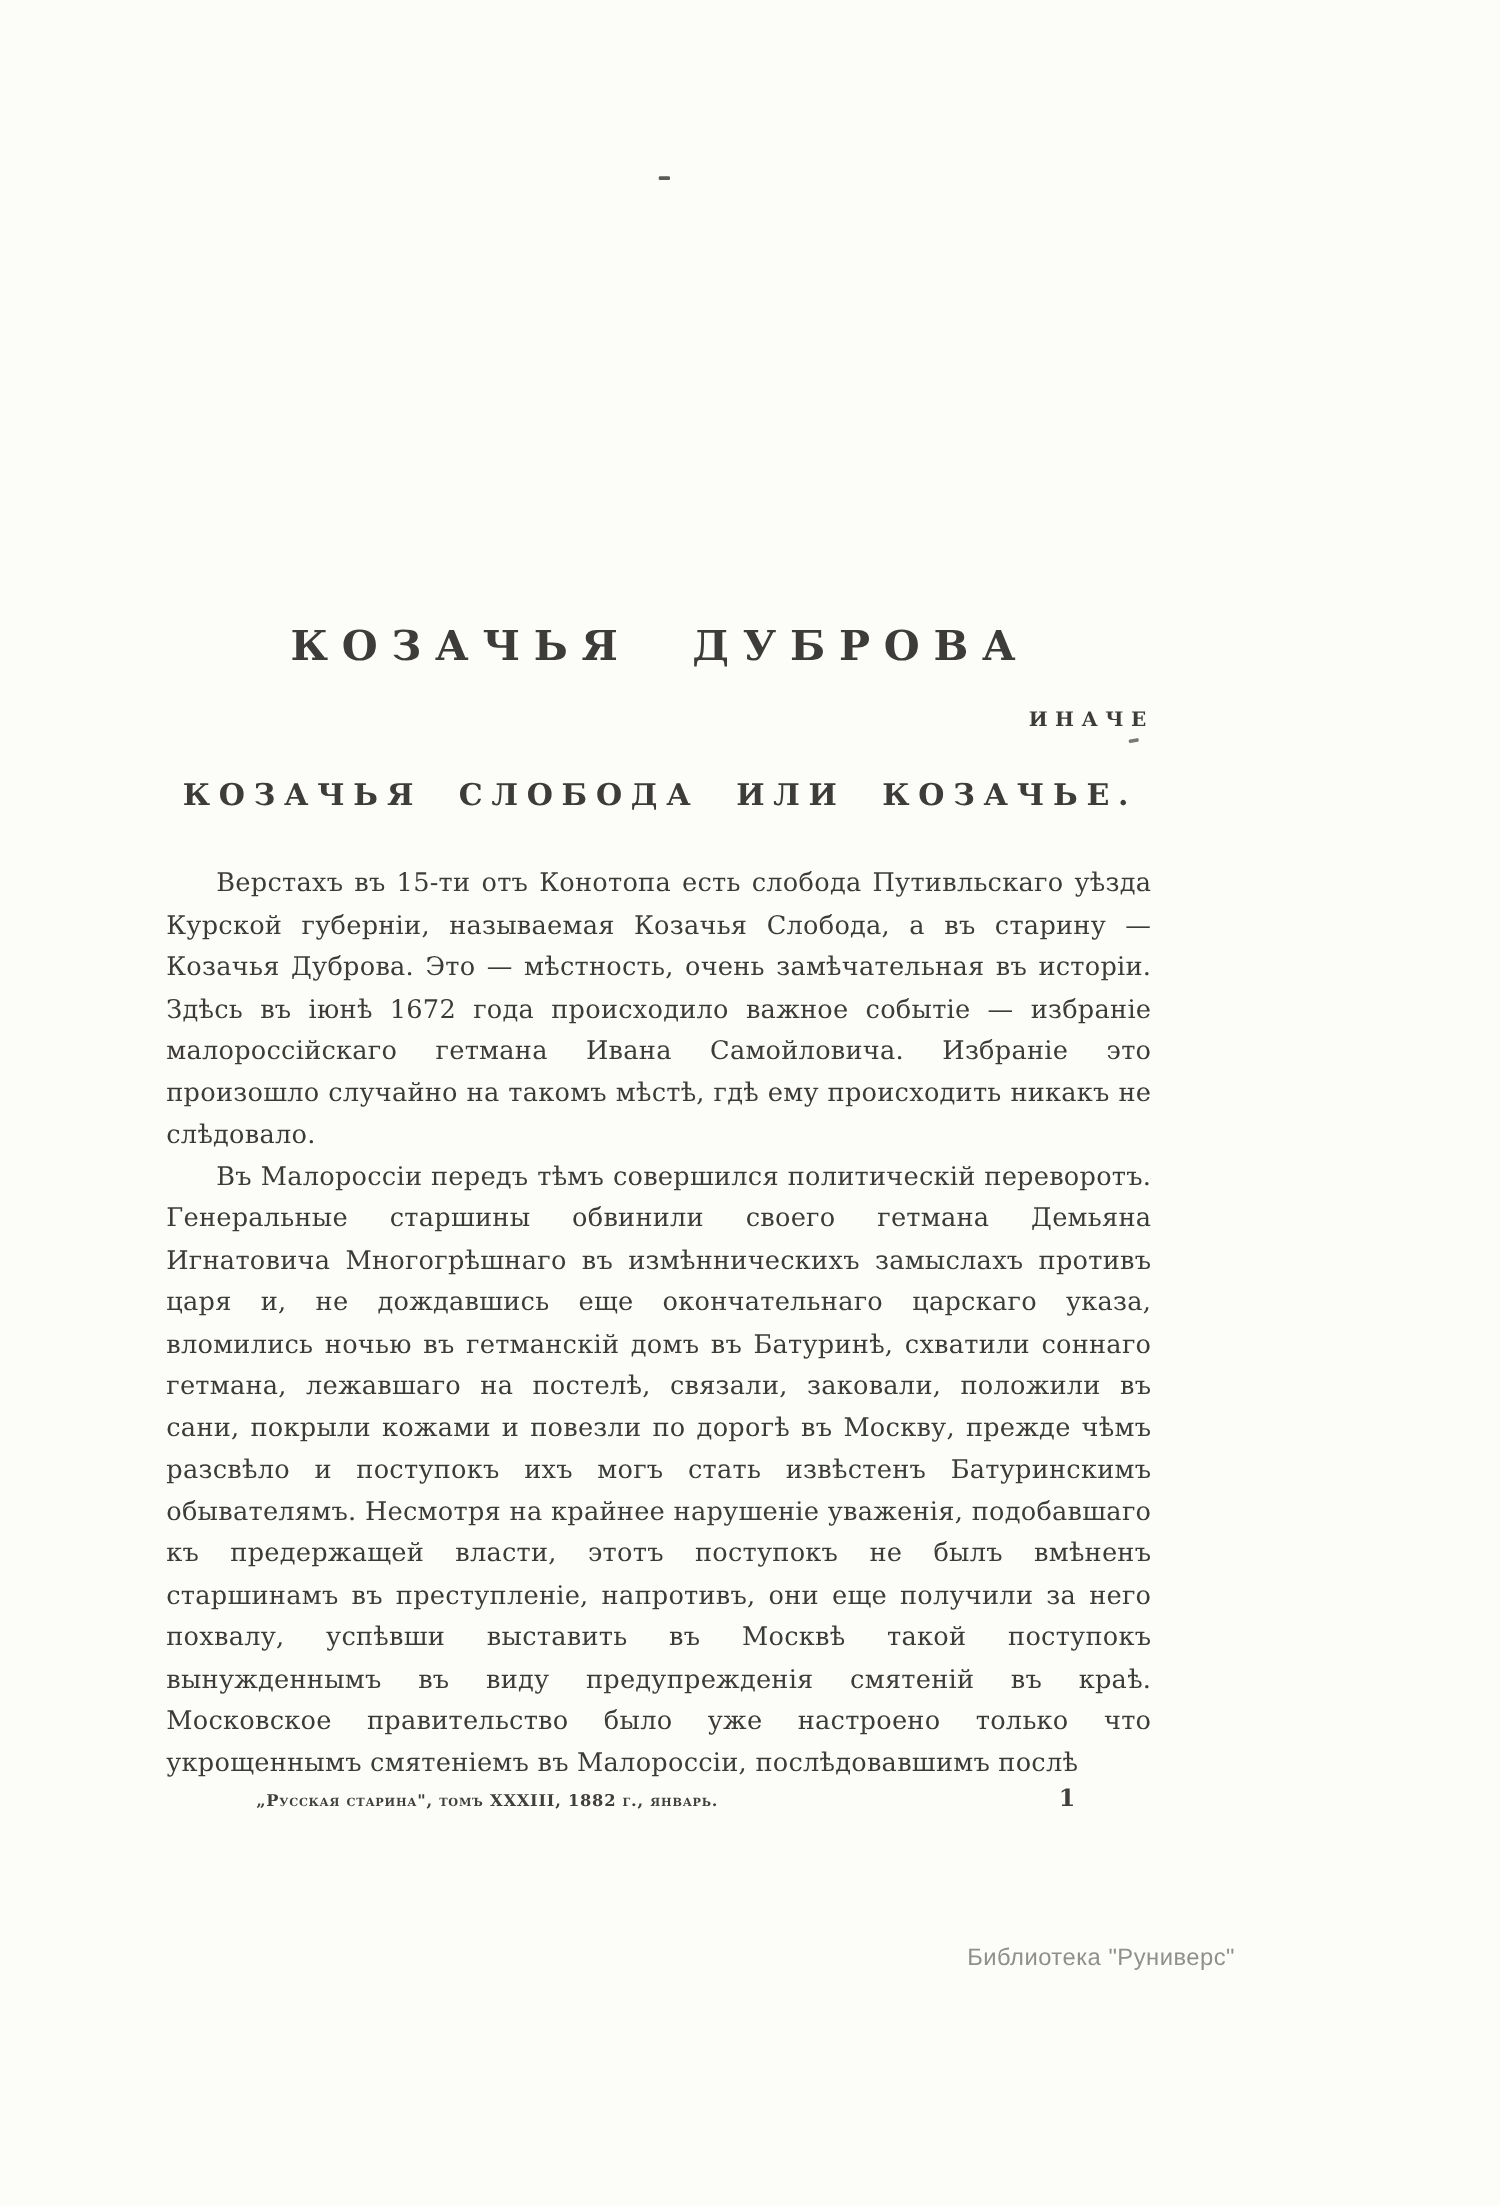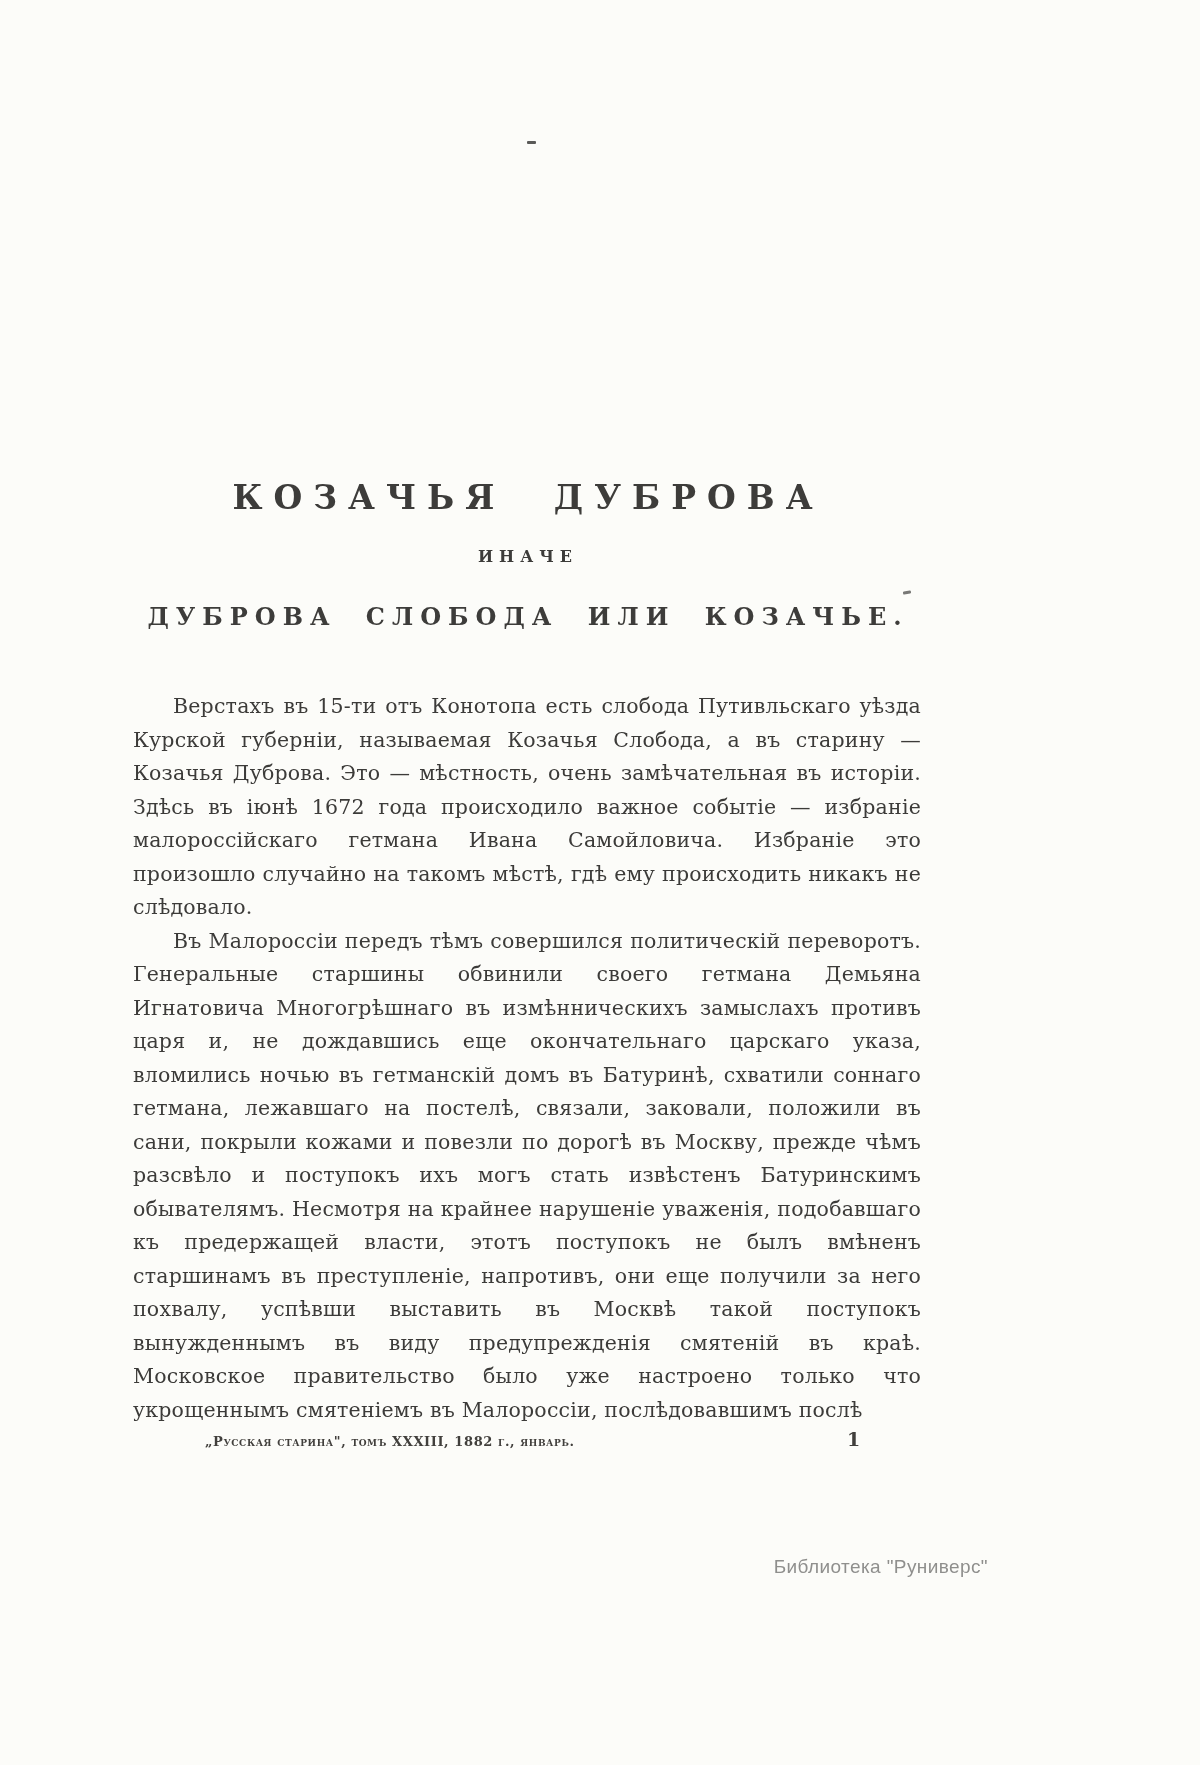--- a/index.html
+++ b/index.html
@@ -30,38 +30,39 @@
     left: 903px;
     top: 591px;
     width: 8px;
     height: 3px;
     background: #787876;
     transform: rotate(-10deg);
   }
   .head {
     position: absolute;
     left: 133px;
-    top: 478px;
+    top: 497px;
     width: 790px;
     text-align: center;
     color: #3d3c3a;
   }
   .title {
     margin: 0;
     font-size: 33px;
     font-weight: 700;
     letter-spacing: 11px;
     word-spacing: 26px;
     white-space: nowrap;
   }
   .subtitle {
     margin-top: 30px;
     font-size: 16px;
     font-weight: 700;
     letter-spacing: 6px;
+    text-align: right;
   }
   .alt-title {
     margin: 36px 0 0 0;
     font-size: 24px;
     font-weight: 700;
     letter-spacing: 7px;
     word-spacing: 14px;
     white-space: nowrap;
   }
   .body-text {
@@ -118,21 +119,21 @@
 </head>
 <body>
 
 <div class="page">
 
   <div class="artifact artifact-top"></div>
 
   <header class="head">
     <h1 class="title">КОЗАЧЬЯ ДУБРОВА</h1>
     <div class="subtitle">ИНАЧЕ</div>
-    <h2 class="alt-title">ДУБРОВА СЛОБОДА ИЛИ КОЗАЧЬЕ.</h2>
+    <h2 class="alt-title">КОЗАЧЬЯ СЛОБОДА ИЛИ КОЗАЧЬЕ.</h2>
   </header>
 
   <div class="artifact artifact-mid"></div>
 
   <main class="body-text">
     <p class="para">Верстахъ въ 15-ти отъ Конотопа есть слобода Путивльскаго уѣзда Курской губерніи, называемая Козачья Слобода, а въ старину — Козачья Дуброва. Это — мѣстность, очень замѣчательная въ исторіи. Здѣсь въ іюнѣ 1672 года происходило важное событіе — избраніе малороссійскаго гетмана Ивана Самойловича. Избраніе это произошло случайно на такомъ мѣстѣ, гдѣ ему происходить никакъ не слѣдовало.</p>
     <p class="para">Въ Малороссіи передъ тѣмъ совершился политическій переворотъ. Генеральные старшины обвинили своего гетмана Демьяна Игнатовича Многогрѣшнаго въ измѣнническихъ замыслахъ противъ царя и, не дождавшись еще окончательнаго царскаго указа, вломились ночью въ гетманскій домъ въ Батуринѣ, схватили соннаго гетмана, лежавшаго на постелѣ, связали, заковали, положили въ сани, покрыли кожами и повезли по дорогѣ въ Москву, прежде чѣмъ разсвѣло и поступокъ ихъ могъ стать извѣстенъ Батуринскимъ обывателямъ. Несмотря на крайнее нарушеніе уваженія, подобавшаго къ предержащей власти, этотъ поступокъ не былъ вмѣненъ старшинамъ въ преступленіе, напротивъ, они еще получили за него похвалу, успѣвши выставить въ Москвѣ такой поступокъ вынужденнымъ въ виду предупрежденія смятеній въ краѣ. Московское правительство было уже настроено только что укрощеннымъ смятеніемъ въ Малороссіи, послѣдовавшимъ послѣ</p>
   </main>
 
   <footer class="footer">

